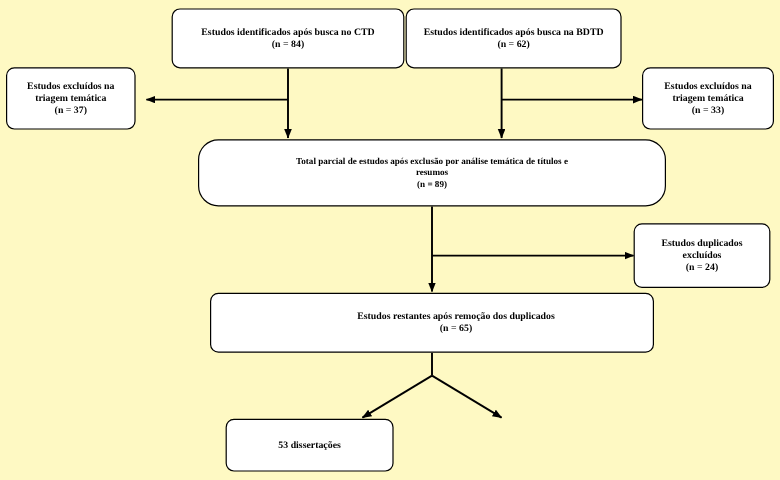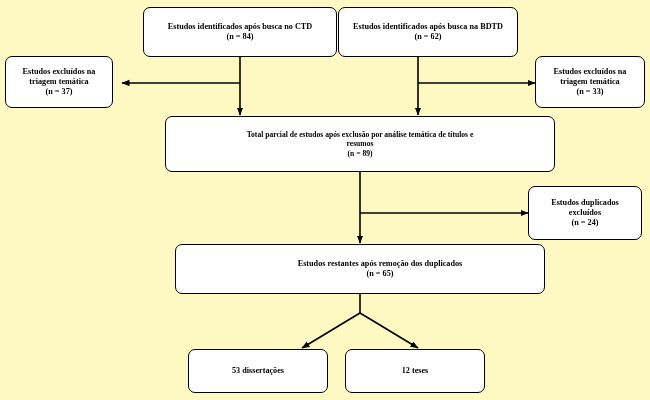--- a/index.html
+++ b/index.html
@@ -90,38 +90,35 @@
 triagem temática
 (n = 37)</span>
   </div>
 
   <div class="box f8" style="left:535px; top:56px; width:110px; height:52px;">
     <span class="txt">Estudos excluídos na
 triagem temática
 (n = 33)</span>
   </div>
 
-  <div class="box f75" style="left:165px; top:116px; width:390px; height:56px;">
+  <div class="box f75" style="left:165px; top:116px; width:390px; height:56px;border-radius:17px;">
     <span class="txt">Total parcial de estudos após exclusão por análise temática de títulos e
 resumos
 (n = 89)</span>
   </div>
 
   <div class="box f8" style="left:528px; top:186px; width:114px; height:54px;justify-content:flex-end;">
     <span class="txt">Estudos duplicados
 excluídos
 (n = 24)</span>
   </div>
 
   <div class="box f8" style="left:175px; top:244px; width:370px; height:50px;padding-left:44px;">
     <span class="txt">Estudos restantes após remoção dos duplicados
 (n = 65)</span>
   </div>
 
   <div class="box f8" style="left:188px; top:349px; width:140px; height:44px;">
     <span class="txt">53 dissertações</span>
   </div>
 
-  <div class="box f8" style="left:345px; top:349px; width:140px; height:44px;">
-    <span class="txt">12 teses</span>
-  </div>
 
 </div>
 
 </body></html>

